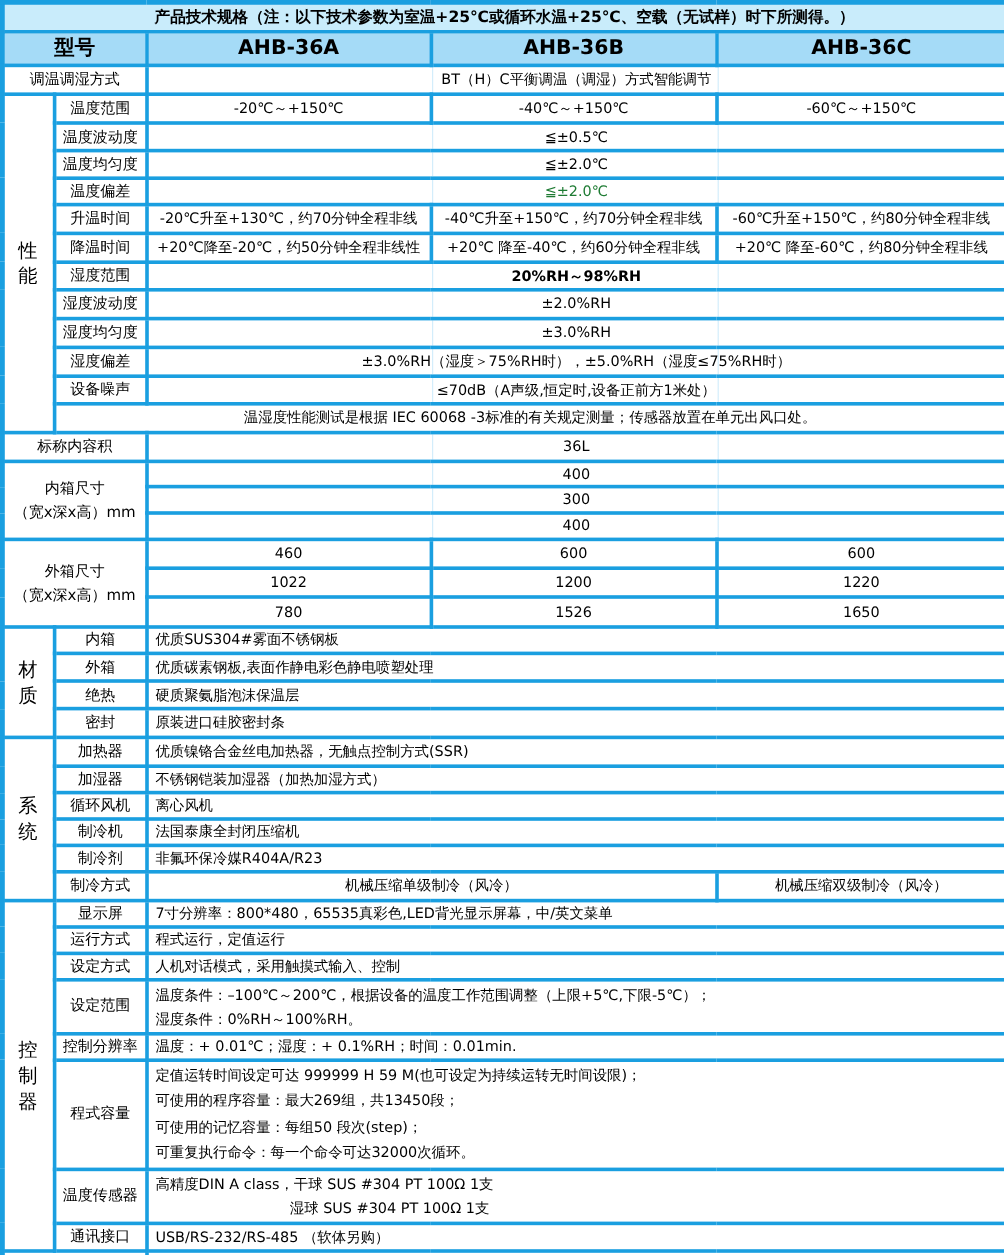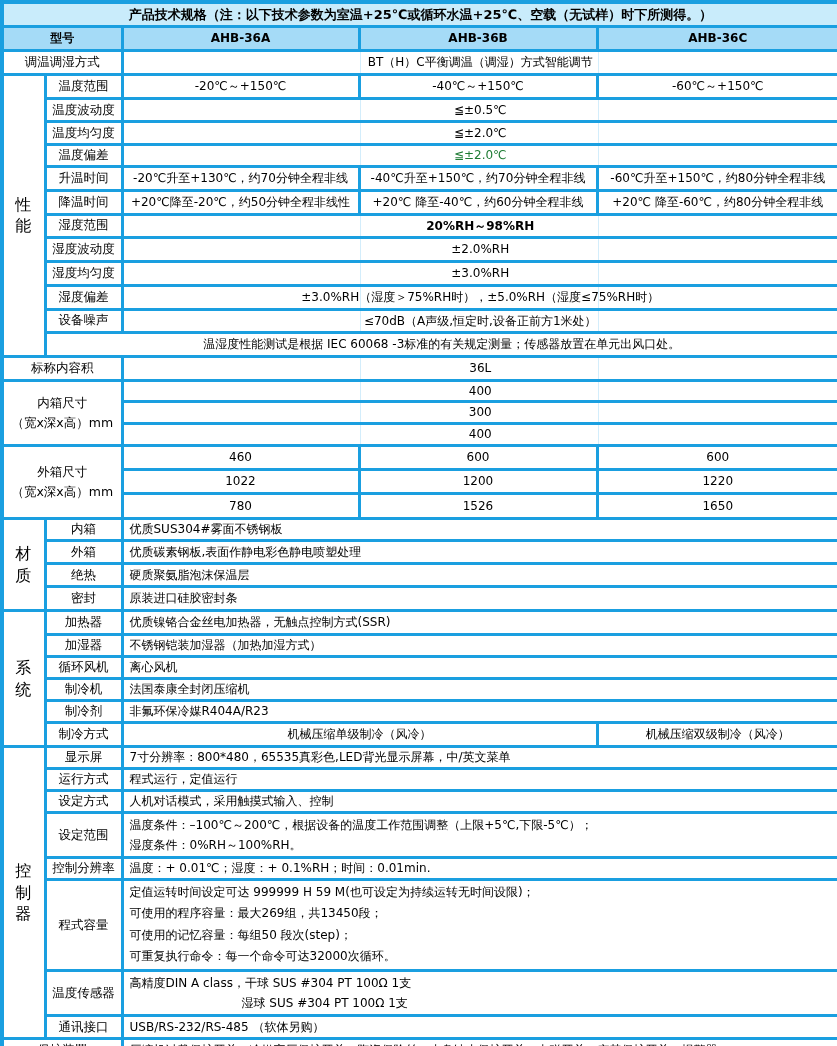--- a/index.html
+++ b/index.html
@@ -21,21 +21,21 @@
     border:3px solid #1a9fe0;
     font-size:12px;
     line-height:1.35;
     text-align:center;
     vertical-align:middle;
     padding:1px 3px;
     overflow:hidden;
     background:#fff;
   }
   td.title-cell{background:#c9ecfb;font-weight:bold;font-size:13px;}
-  td.hdr{background:#a5dbf7;font-weight:bold;font-size:12px;}
+  td.hdr{background:#a5dbf7;font-weight:bold;font-size:17px;}
   td.grp{font-size:16px;letter-spacing:1px;}
   td.lbl{font-size:12.5px;}
   td.left{text-align:left;padding-left:6px;}
   td.bold{font-weight:bold;}
   td.green{color:#1e7b33;}
   td.faint{
     background-image:linear-gradient(#d3edfb,#d3edfb),linear-gradient(#d3edfb,#d3edfb);
     background-size:1px 100%,1px 100%;
     background-position:236px 0,474px 0;
     background-repeat:no-repeat;

